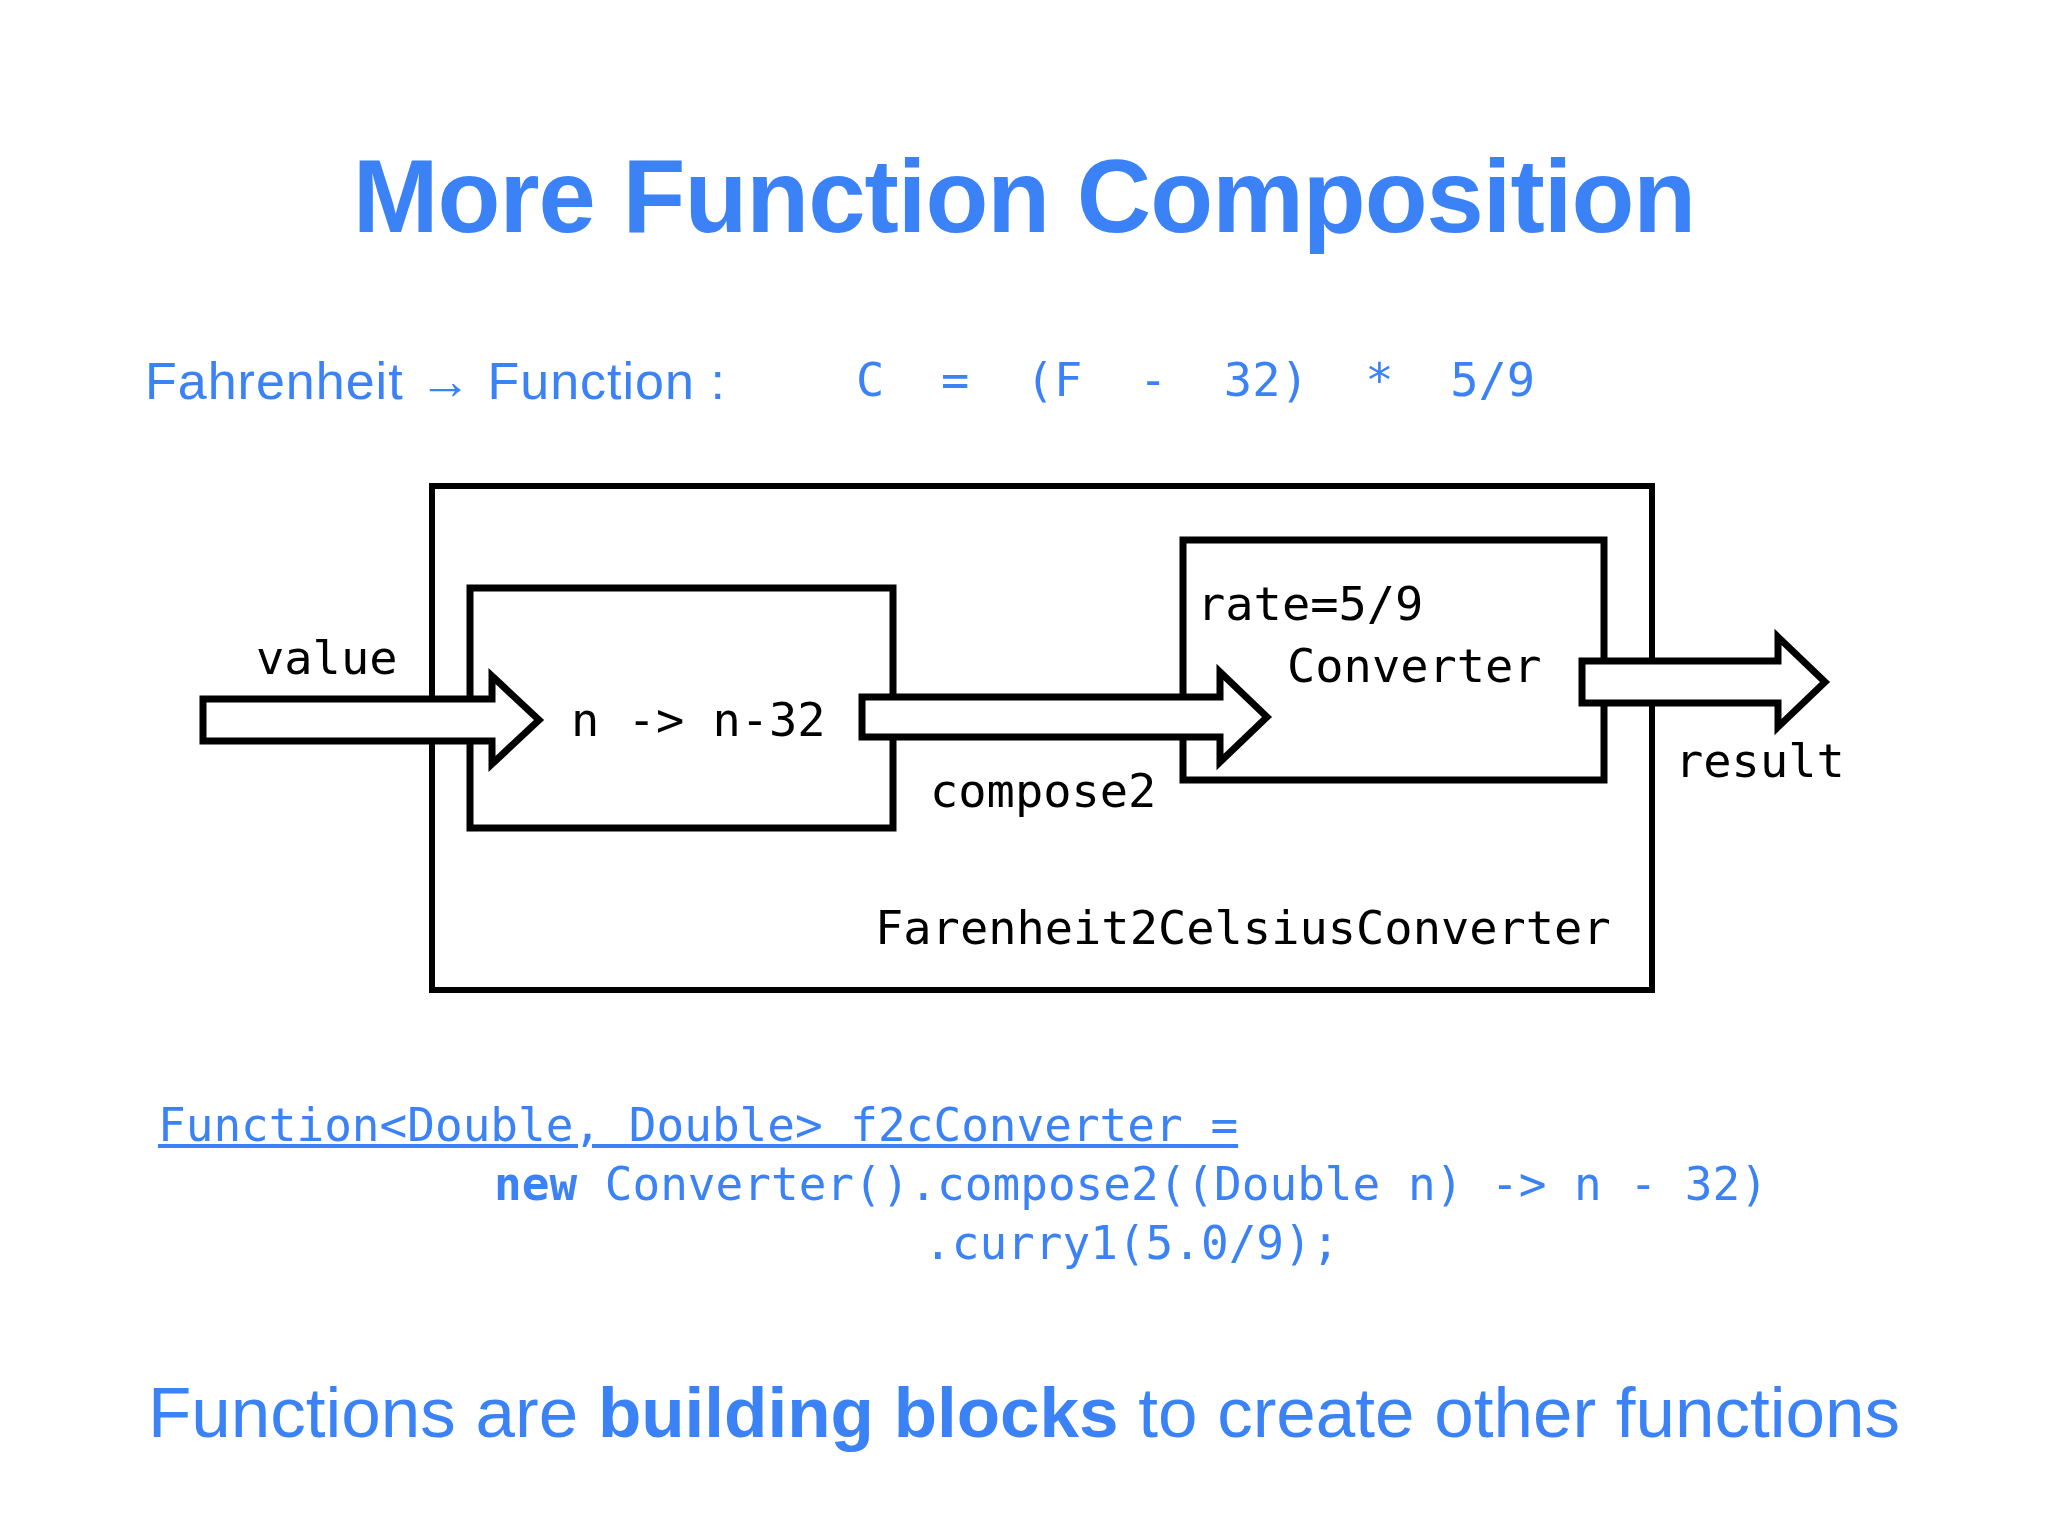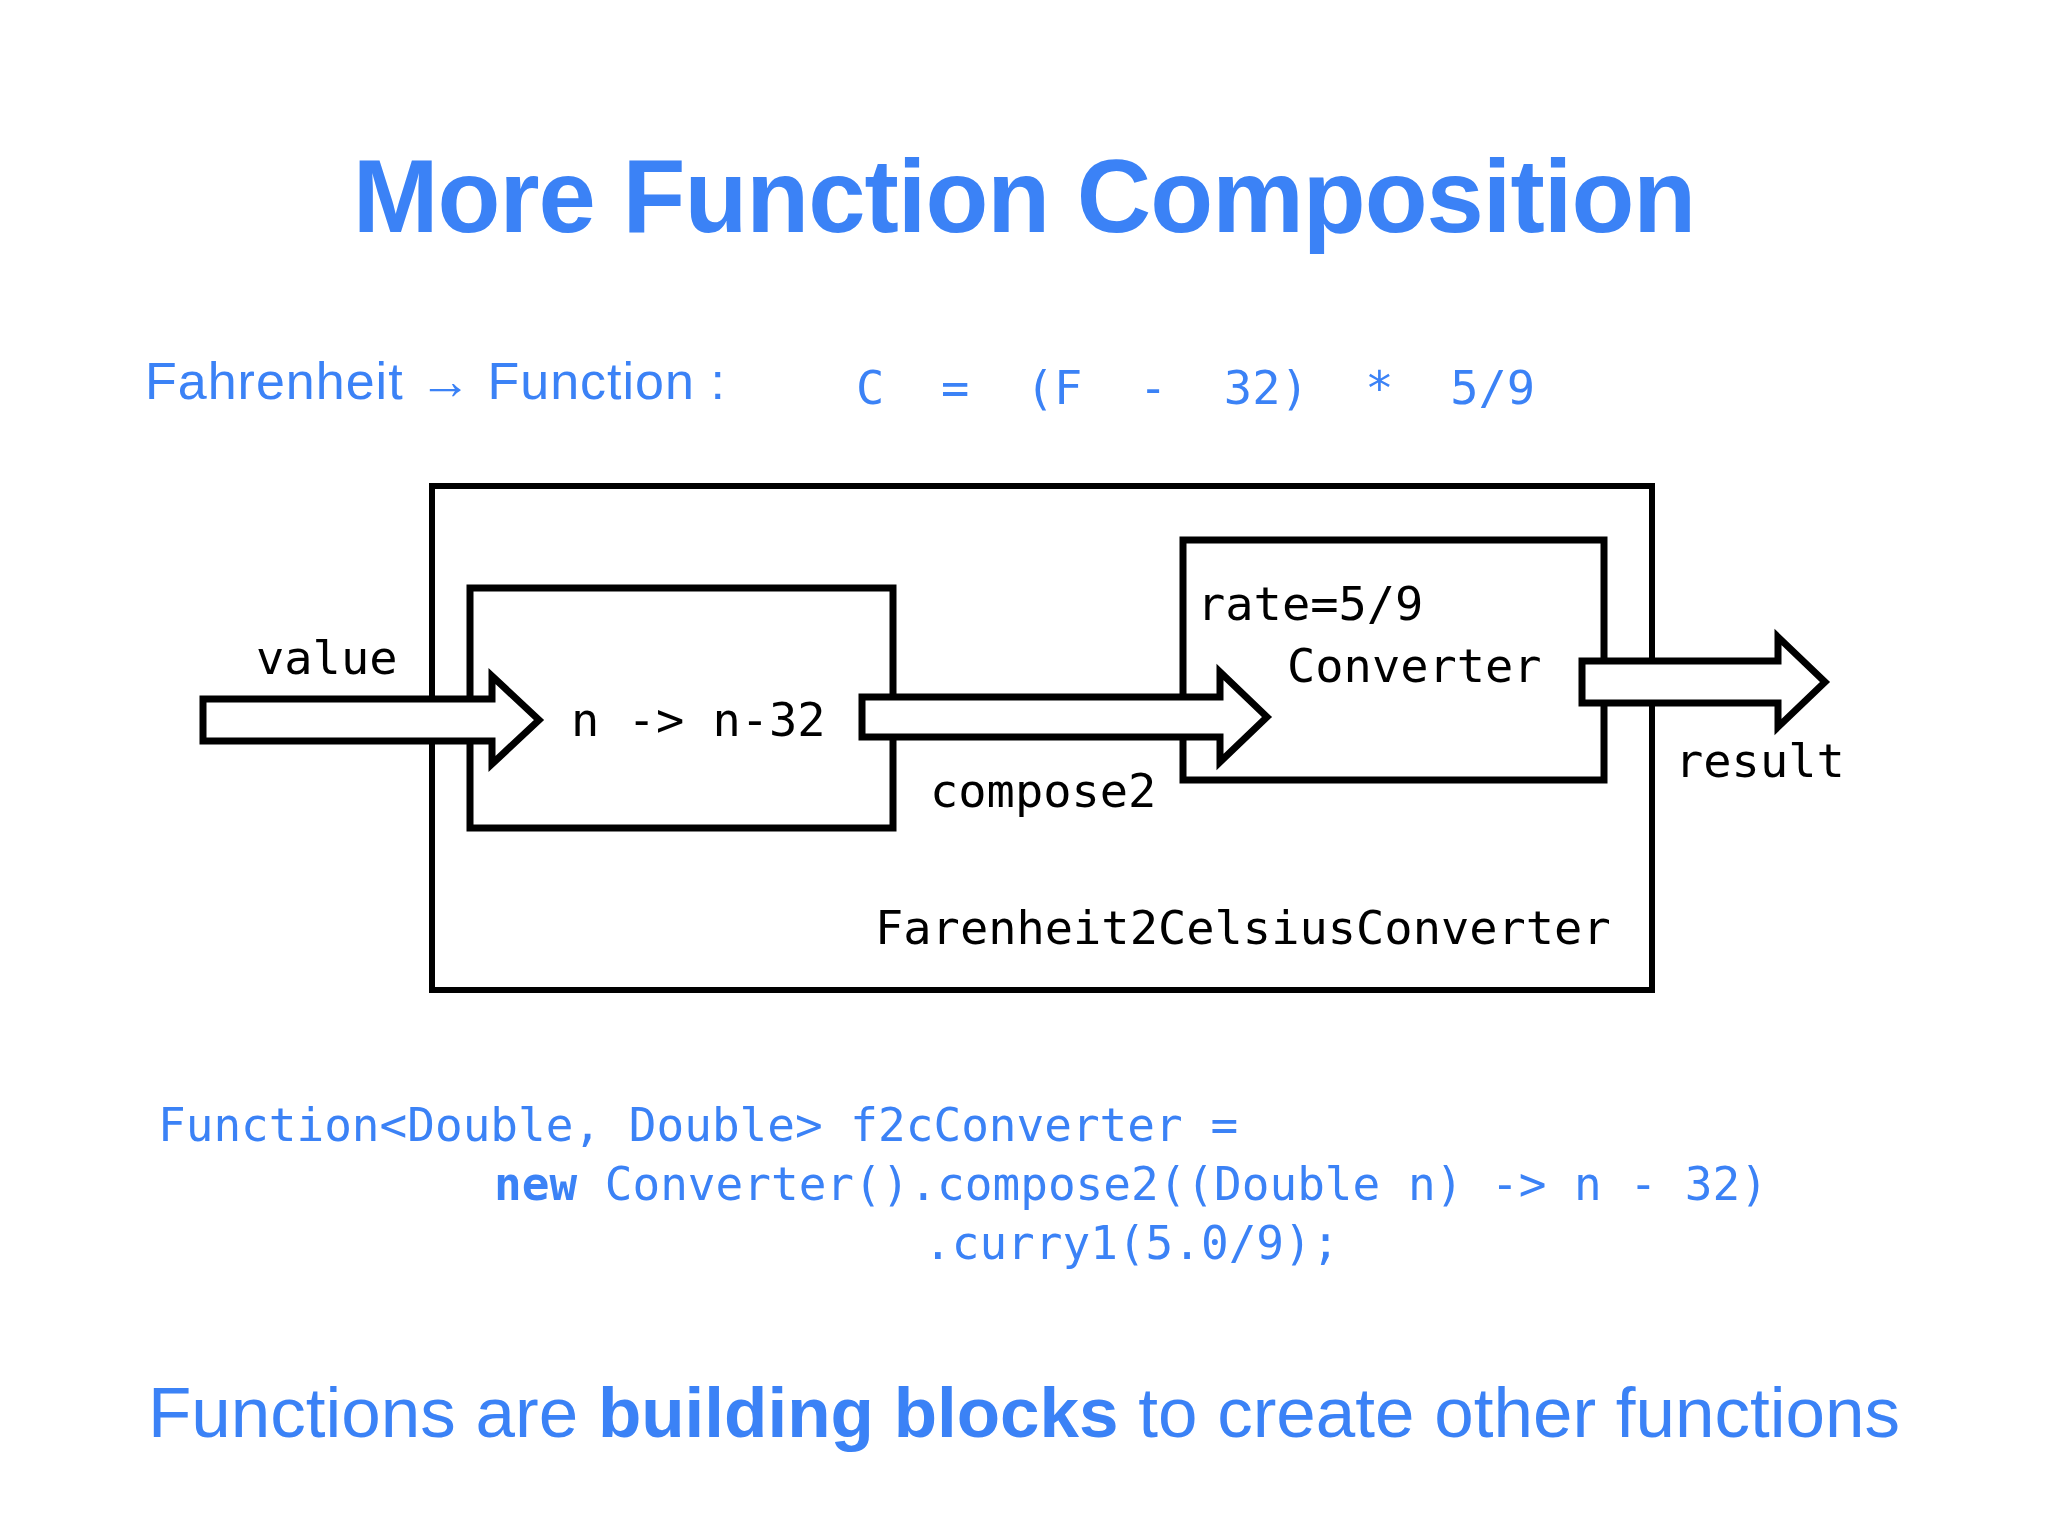--- a/index.html
+++ b/index.html
@@ -31,39 +31,38 @@
     letter-spacing: 1px;
     white-space: pre;
   }
   .formula-expr {
     position: absolute;
     left: 856px;
     top: 352px;
     font-family: "DejaVu Sans Mono", monospace;
     font-size: 47px;
     white-space: pre;
-    margin-top: 8px;
   }
   svg.diagram {
     position: absolute;
     left: 0;
     top: 0;
   }
   svg.diagram text {
     font-family: "DejaVu Sans Mono", monospace;
     font-size: 47px;
     fill: #000000;
   }
   .code-line {
     position: absolute;
     font-family: "DejaVu Sans Mono", monospace;
     font-size: 46px;
     white-space: pre;
   }
-  .code-line-1 { left: 158px; top: 1098px; }
+  .code-line-1 { left: 158px; top: 1098px; text-decoration: underline; }
   .code-line-2 { left: 494px; top: 1157px; }
   .code-line-3 { left: 924px; top: 1216px; }
   .kw { font-weight: bold; text-align: right; }
   .footer {
     position: absolute;
     top: 1372px;
     left: 0;
     width: 100%;
     text-align: center;
     font-size: 71px;

